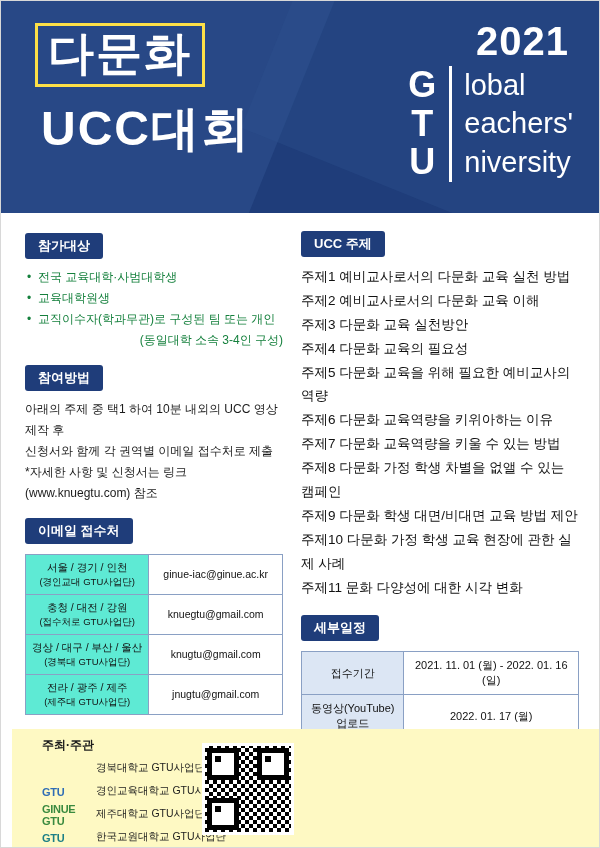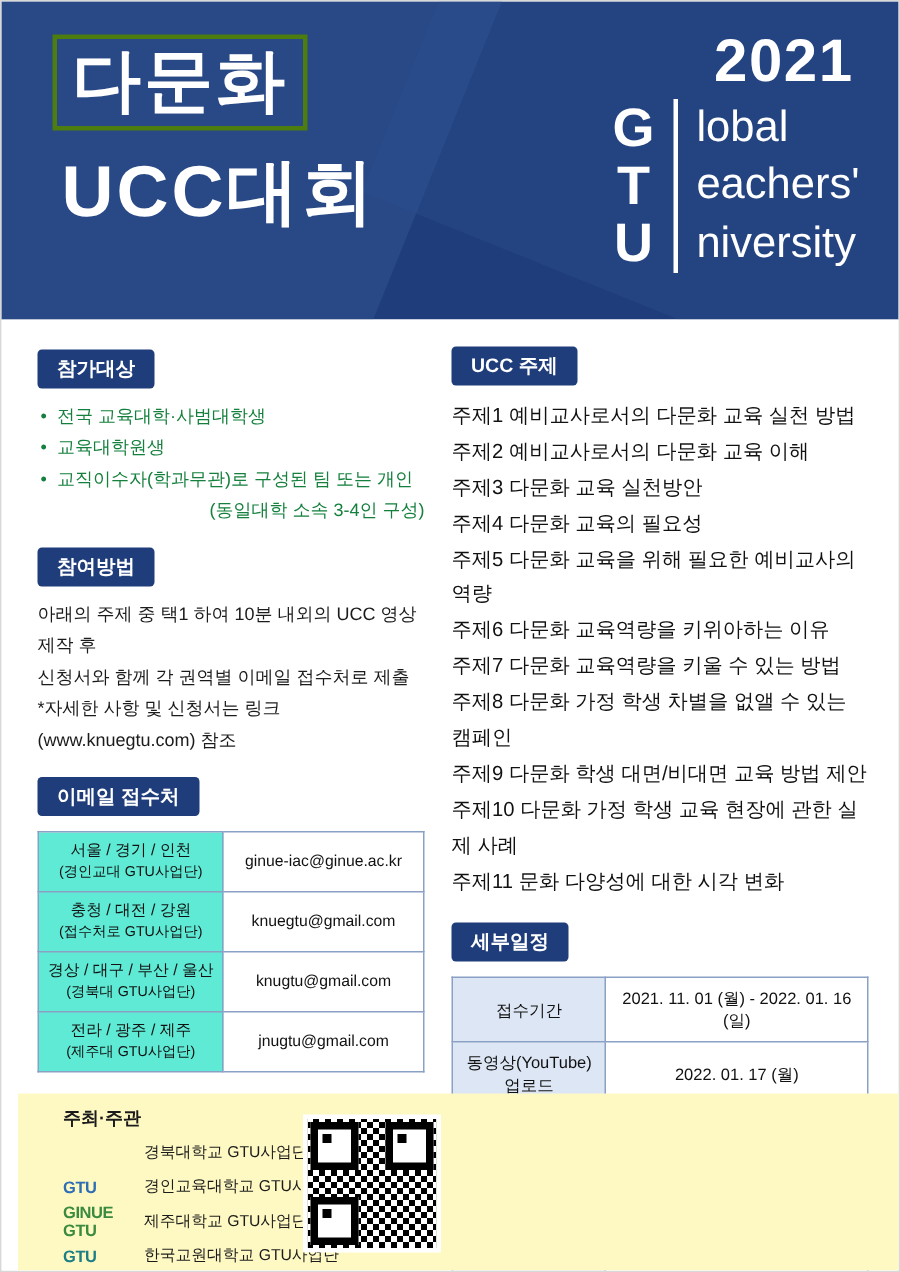--- a/index.html
+++ b/index.html
@@ -61,21 +61,21 @@
   .title-ko1, .title-ko2 {
     display: inline-block;
     color: #ffffff;
     font-weight: bold;
     letter-spacing: 2px;
     line-height: 1;
     padding: 4px 10px 8px 10px;
   }
   .title-ko1 {
     font-size: 46px;
-    border: 3px solid #4d7c0f;
+    border: 3px solid #fde047;
     margin-bottom: 14px;
   }
   .title-ko2 {
     font-size: 48px;
     padding-left: 6px;
   }
 
   .gtu-block {
     position: absolute;
     right: 26px;

